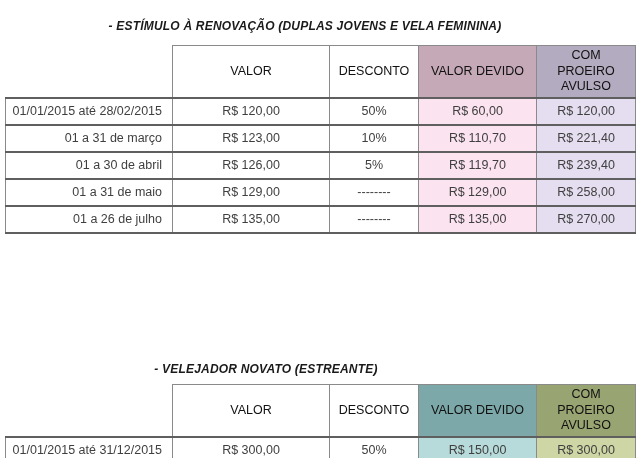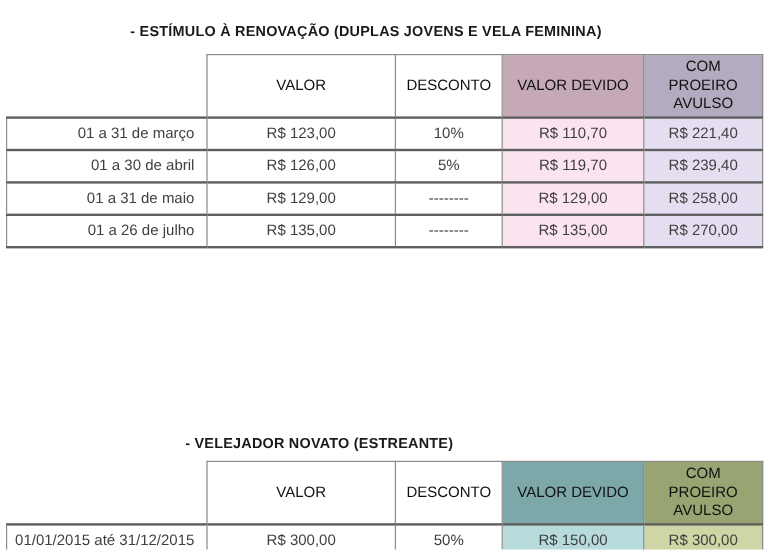--- a/index.html
+++ b/index.html
@@ -12,20 +12,21 @@
     color: var(--text, #3f3f3f);
   }
   .page-title {
     position: absolute;
     left: 0; width: 638px;
     text-align: center;
     font-size: 12px;
     font-weight: bold;
     color: var(--title-text, #1a1a1a);
     letter-spacing: 0.2px;
+    font-style: italic;
   }
   #title-1 { top: 19px; padding-right: 28px; }
   #title-2 { top: 362px; padding-right: 106px; }
 
   table.fee-table {
     position: absolute;
     left: 5px;
     width: 630px;
     border-collapse: collapse;
     table-layout: fixed;
@@ -101,20 +102,27 @@
     <tr>
       <th class="empty-corner"></th>
       <th>VALOR</th>
       <th>DESCONTO</th>
       <th class="h-devido">VALOR DEVIDO</th>
       <th class="h-avulso">COM PROEIRO AVULSO</th>
     </tr>
   </thead>
   <tbody>
     <tr>
+      <td class="period">01/01/2015 até 28/02/2015</td>
+      <td>R$ 120,00</td>
+      <td>50%</td>
+      <td class="c-devido">R$ 60,00</td>
+      <td class="c-avulso">R$ 120,00</td>
+    </tr>
+    <tr>
       <td class="period">01 a 31 de março</td>
       <td>R$ 123,00</td>
       <td>10%</td>
       <td class="c-devido">R$ 110,70</td>
       <td class="c-avulso">R$ 221,40</td>
     </tr>
     <tr>
       <td class="period">01 a 30 de abril</td>
       <td>R$ 126,00</td>
       <td>5%</td>

